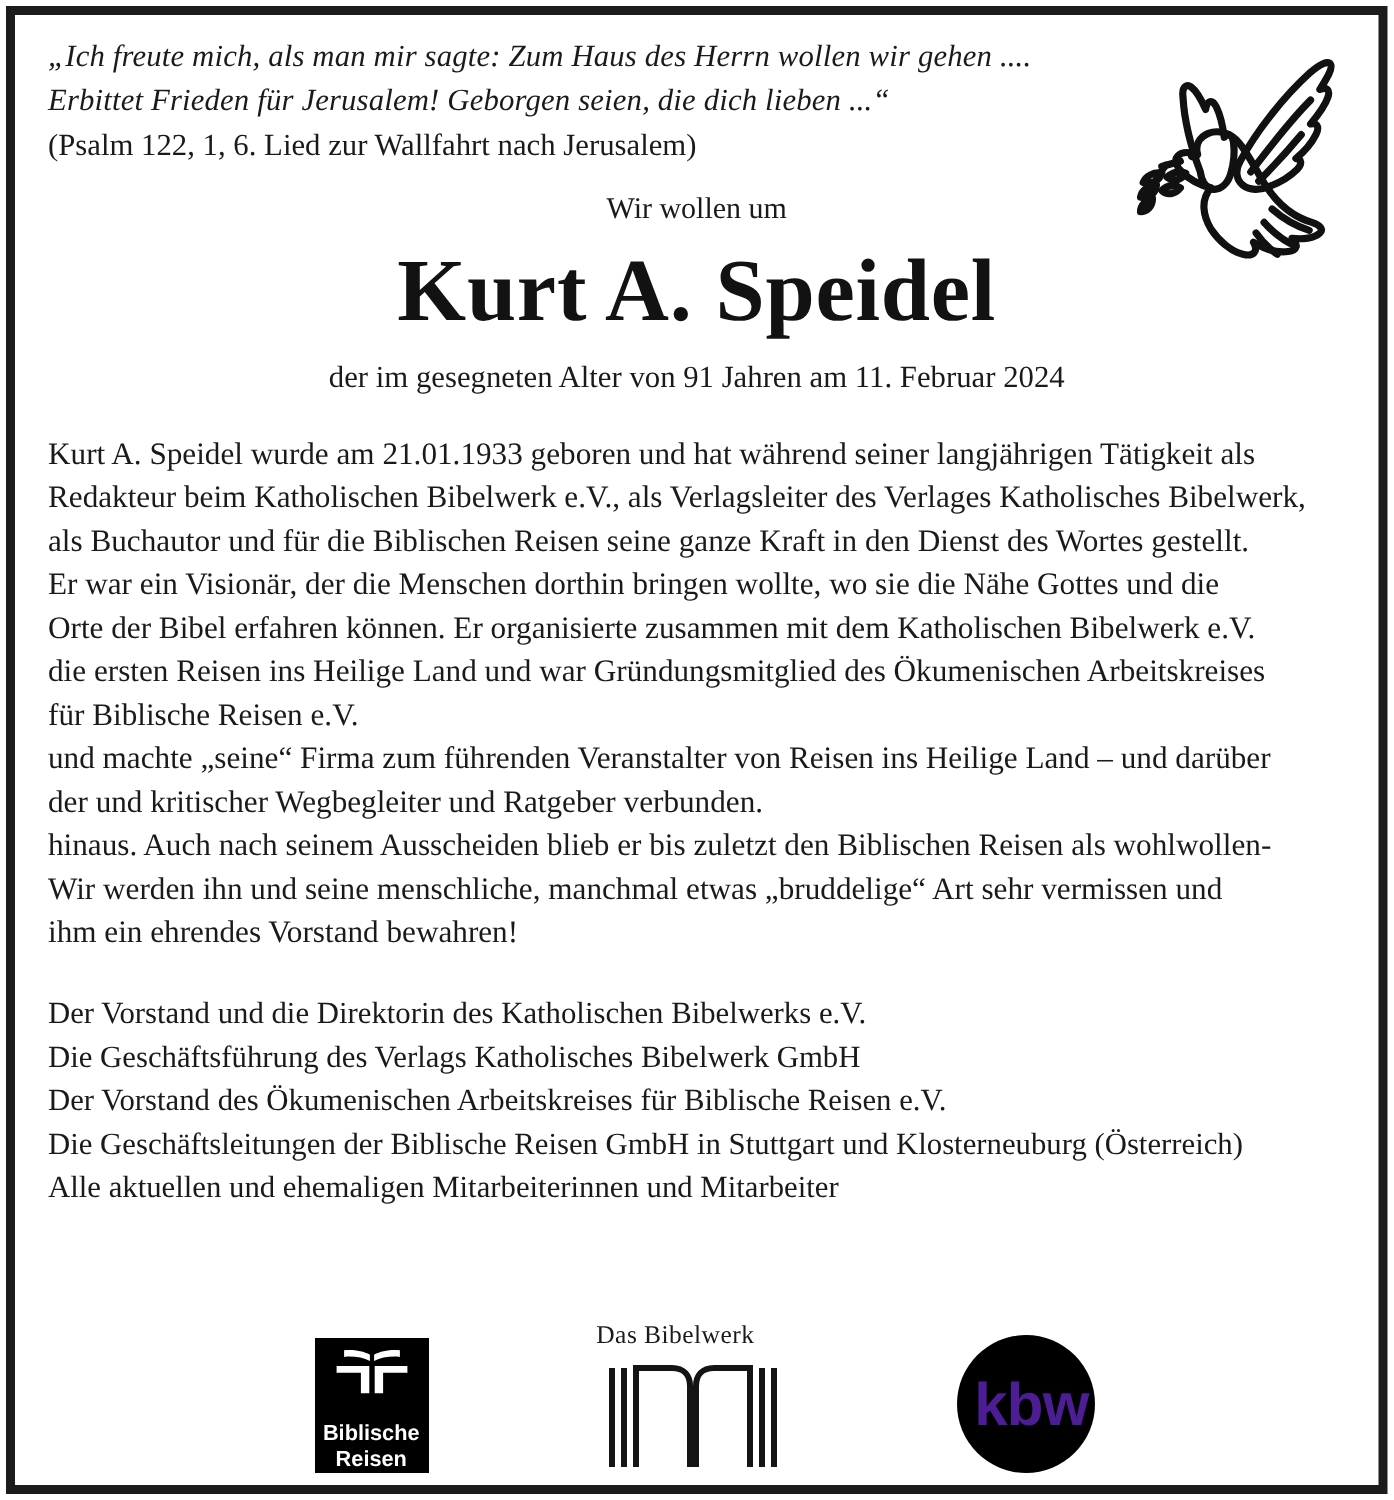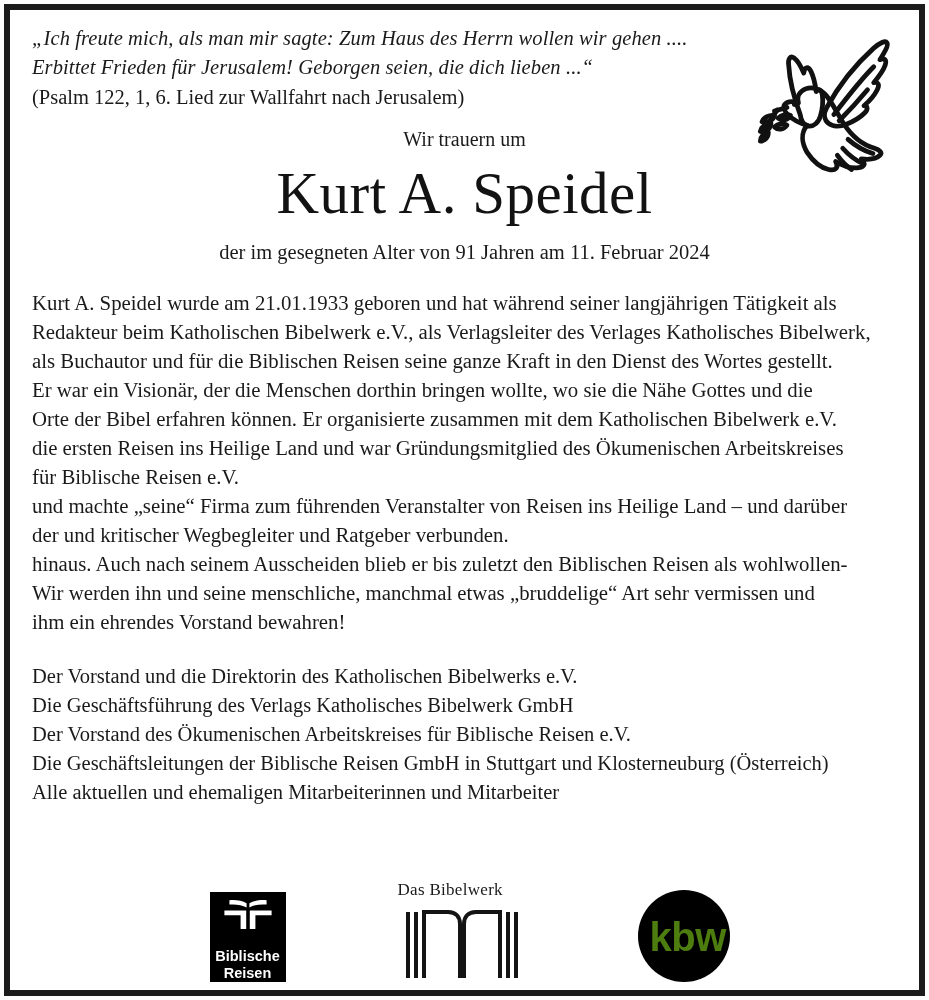--- a/index.html
+++ b/index.html
@@ -69,21 +69,21 @@
     text-align: center;
     margin-top: 14px;
   }
   .mourn-label {
     font-size: 20px;
     line-height: 26px;
     color: #1a1a1a;
   }
   .deceased-name {
     font-size: 59px;
-    font-weight: normal;
+    font-weight: bold;
     line-height: 74px;
     letter-spacing: 0.5px;
     margin-top: 4px;
     color: #121212;
   }
   .passing-line {
     font-size: 20.5px;
     line-height: 28px;
     color: #1a1a1a;
   }
@@ -177,21 +177,21 @@
     position: absolute;
     inset: 0;
     background: #000000;
     border-radius: 50%;
   }
   .logo-kbw .txt {
     position: absolute;
     left: 12px;
     top: 50%;
     transform: translateY(-48%);
-    color: #4d7c0f;
+    color: #4c1d95;
     font-family: "Liberation Sans", "DejaVu Sans", sans-serif;
     font-weight: bold;
     font-size: 40px;
     line-height: 40px;
     letter-spacing: -0.5px;
     white-space: nowrap;
     z-index: 2;
   }
 </style>
 </head>
@@ -247,21 +247,21 @@
       </svg>
     </div>
 
     <div class="quote-block">
       <div class="quote-line">„Ich freute mich, als man mir sagte: Zum Haus des Herrn wollen wir gehen ....</div>
       <div class="quote-line">Erbittet Frieden für Jerusalem! Geborgen seien, die dich lieben ...“</div>
       <div class="quote-source">(Psalm 122, 1, 6. Lied zur Wallfahrt nach Jerusalem)</div>
     </div>
 
     <div class="header">
-      <div class="mourn-label">Wir trauern um</div>
+      <div class="mourn-label">Wir wollen um</div>
       <div class="deceased-name">Kurt A. Speidel</div>
       <div class="passing-line first">der im gesegneten Alter von 91 Jahren am 11. Februar 2024</div>
     </div>
 
     <div class="body-copy">
       <p>
         <span class="ln">Kurt A. Speidel wurde am 21.01.1933 geboren und hat während seiner langjährigen Tätigkeit als</span>
         <span class="ln">Redakteur beim Katholischen Bibelwerk e.V., als Verlagsleiter des Verlages Katholisches Bibelwerk,</span>
         <span class="ln">als Buchautor und für die Biblischen Reisen seine ganze Kraft in den Dienst des Wortes gestellt.</span>
         <span class="ln">Er war ein Visionär, der die Menschen dorthin bringen wollte, wo sie die Nähe Gottes und die</span>

